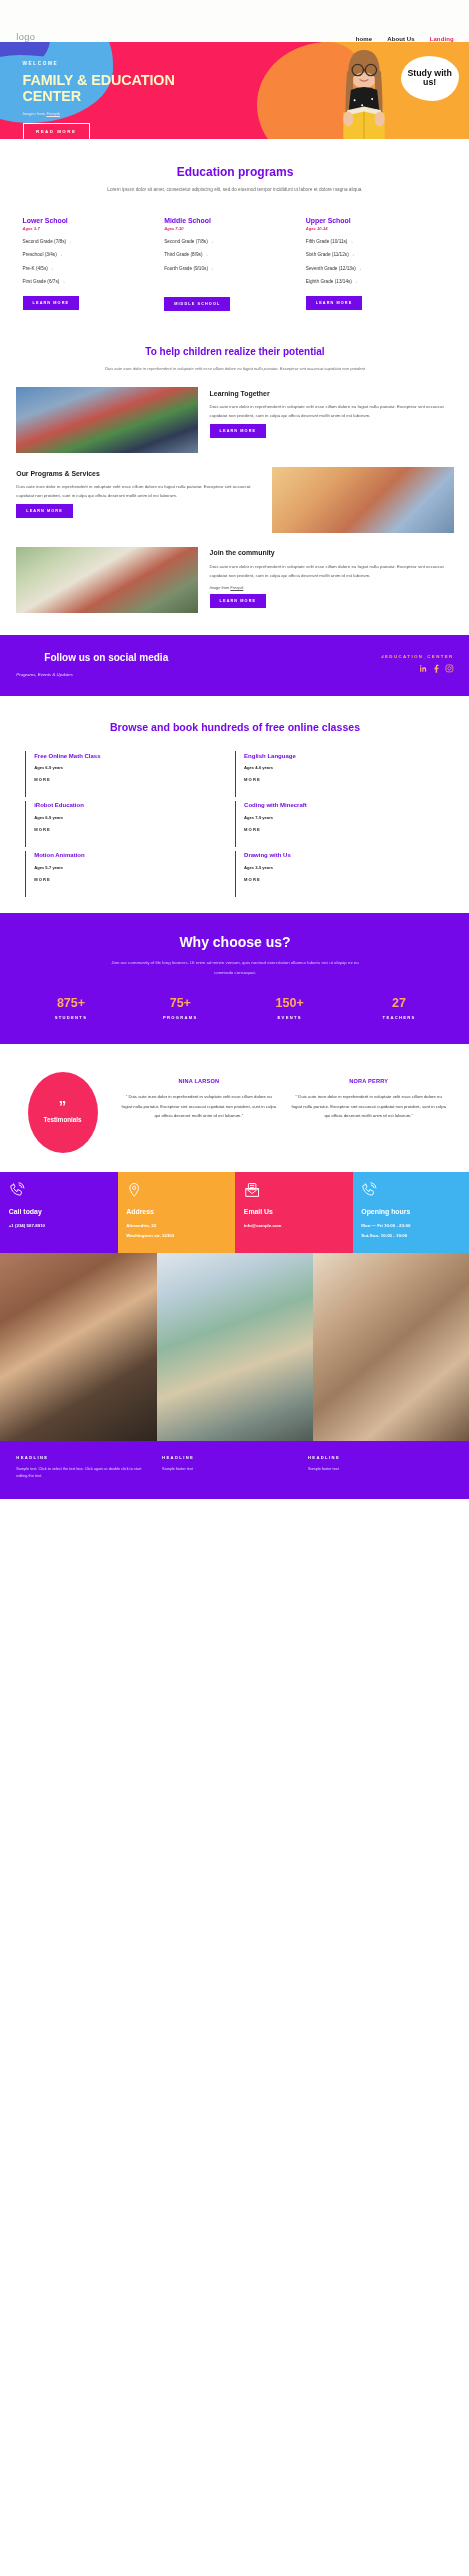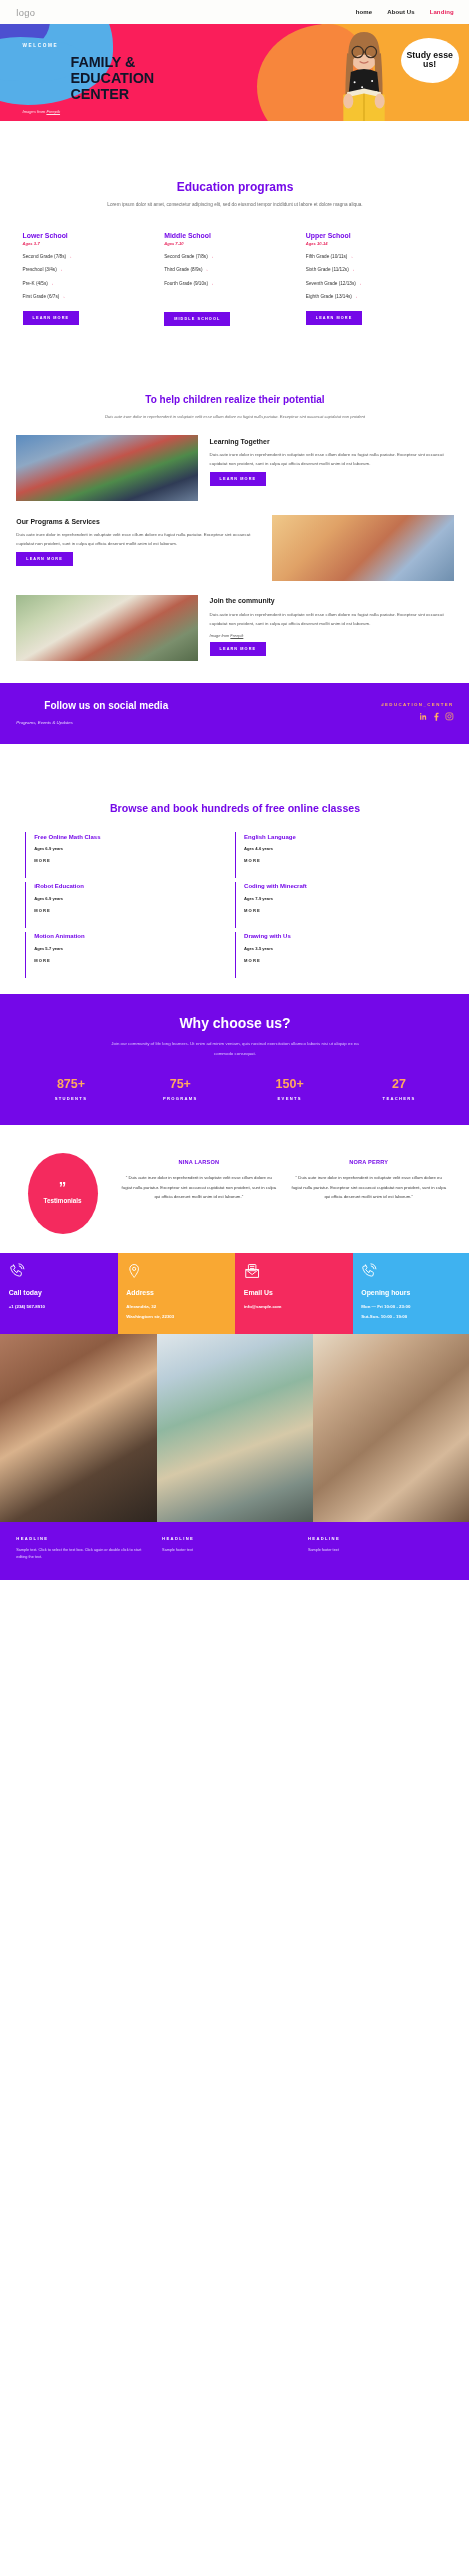--- a/index.html
+++ b/index.html
@@ -8,24 +8,24 @@
     font-family: "Liberation Sans", sans-serif;
     background: #ffffff;
     color: #2b2b2b;
     width: 470px;
     overflow-x: hidden;
   }
   .page { width: 470px; position: relative; }
 
   
   .navbar {
-    height: 24px;
+    height: 42px;
     background: #fdfdfb;
     display: flex;
-    align-items: center;
+    align-items: flex-end;
     padding: 0 16.3px;
     position: relative;
     z-index: 40;
   }
   .logo {
     font-size: 9.4px;
     color: #9a9a9a;
     letter-spacing: 0.3px;
     font-weight: 400;
   }
@@ -94,26 +94,25 @@
     width: 175px;
   }
   .hero-eyebrow {
     color: #ffffff;
     font-size: 4.7px;
     letter-spacing: 1.6px;
     font-weight: 600;
     margin-bottom: 5.6px;
   }
   .hero-title {
-    color: #0f172a;
+    color: #fef9c3;
     font-size: 14.4px;
     line-height: 1.12;
     font-weight: 800;
     letter-spacing: -0.1px;
-    margin-left: 48px;
   }
   .hero-credit {
     margin-top: 7.5px;
     font-size: 4.1px;
     color: #ffe0ea;
     font-style: italic;
   }
   .hero-credit u { text-decoration: underline; }
   .hero-btn {
     margin-top: 6.3px;
@@ -146,21 +145,21 @@
     text-align: center;
   }
   .speech-bubble span {
     font-size: 8.8px;
     font-weight: 800;
     color: #111;
     line-height: 1.1;
   }
 
   
-  .section { padding: 0 16.3px; margin-top: 33px; }
+  .section { padding: 0 16.3px; }
   .sec-title {
     color: #7408e8;
     font-weight: 800;
     text-align: center;
   }
   .sec-sub {
     text-align: center;
     color: #6c6c6c;
     font-size: 4.7px;
     line-height: 2.2;
@@ -524,21 +523,21 @@
       <circle cx="54" cy="126" r="1.6" fill="#fff"></circle>
         <circle cx="98" cy="130" r="1.6" fill="#fff"></circle>
       <path d="M42 108 L75 100 L108 108 L108 150 L42 150 Z" fill="#f6c431"></path>
       <path d="M75 100 L75 150" stroke="#d9a81c" stroke-width="2"></path>
       <path d="M48 104 L75 98 L102 104 L102 112 L75 106 L48 112 Z" fill="#f3ead3"></path>
       <ellipse cx="50" cy="118" rx="8" ry="12" fill="#f0c3a5"></ellipse>
       <ellipse cx="100" cy="118" rx="8" ry="12" fill="#f0c3a5"></ellipse>
     </svg>
 
     <div class="speech-bubble">
-      <span>Study esse us!</span>
+      <span>Study with us!</span>
     </div>
 
     <div class="hero-copy">
       <div class="hero-eyebrow">WELCOME</div>
       <div class="hero-title">FAMILY &amp; EDUCATION CENTER</div>
       <div class="hero-credit">
         <span>Images from </span><u>Freepik</u>
       </div>
       <button class="hero-btn">READ MORE</button>
     </div>

